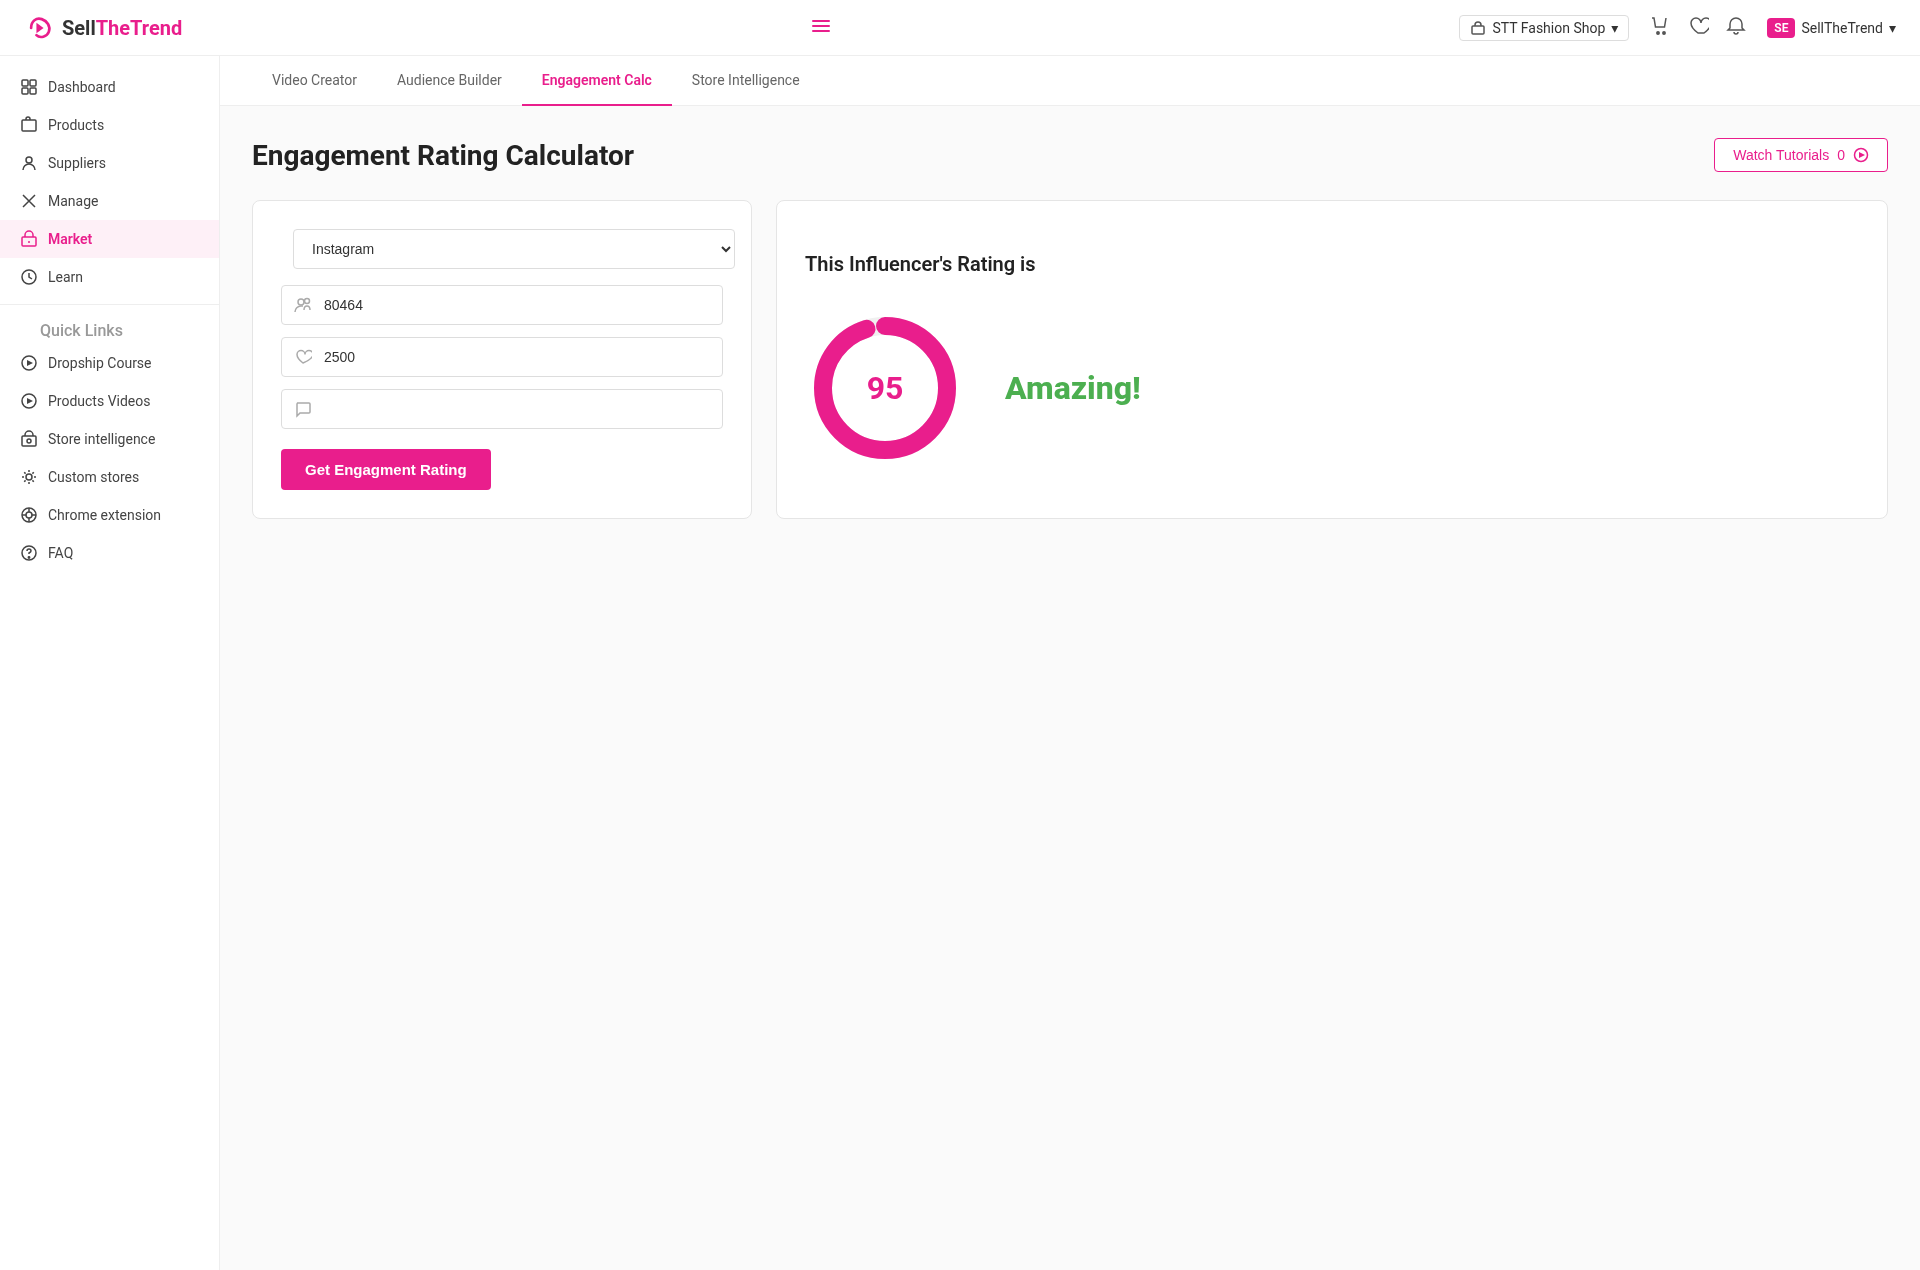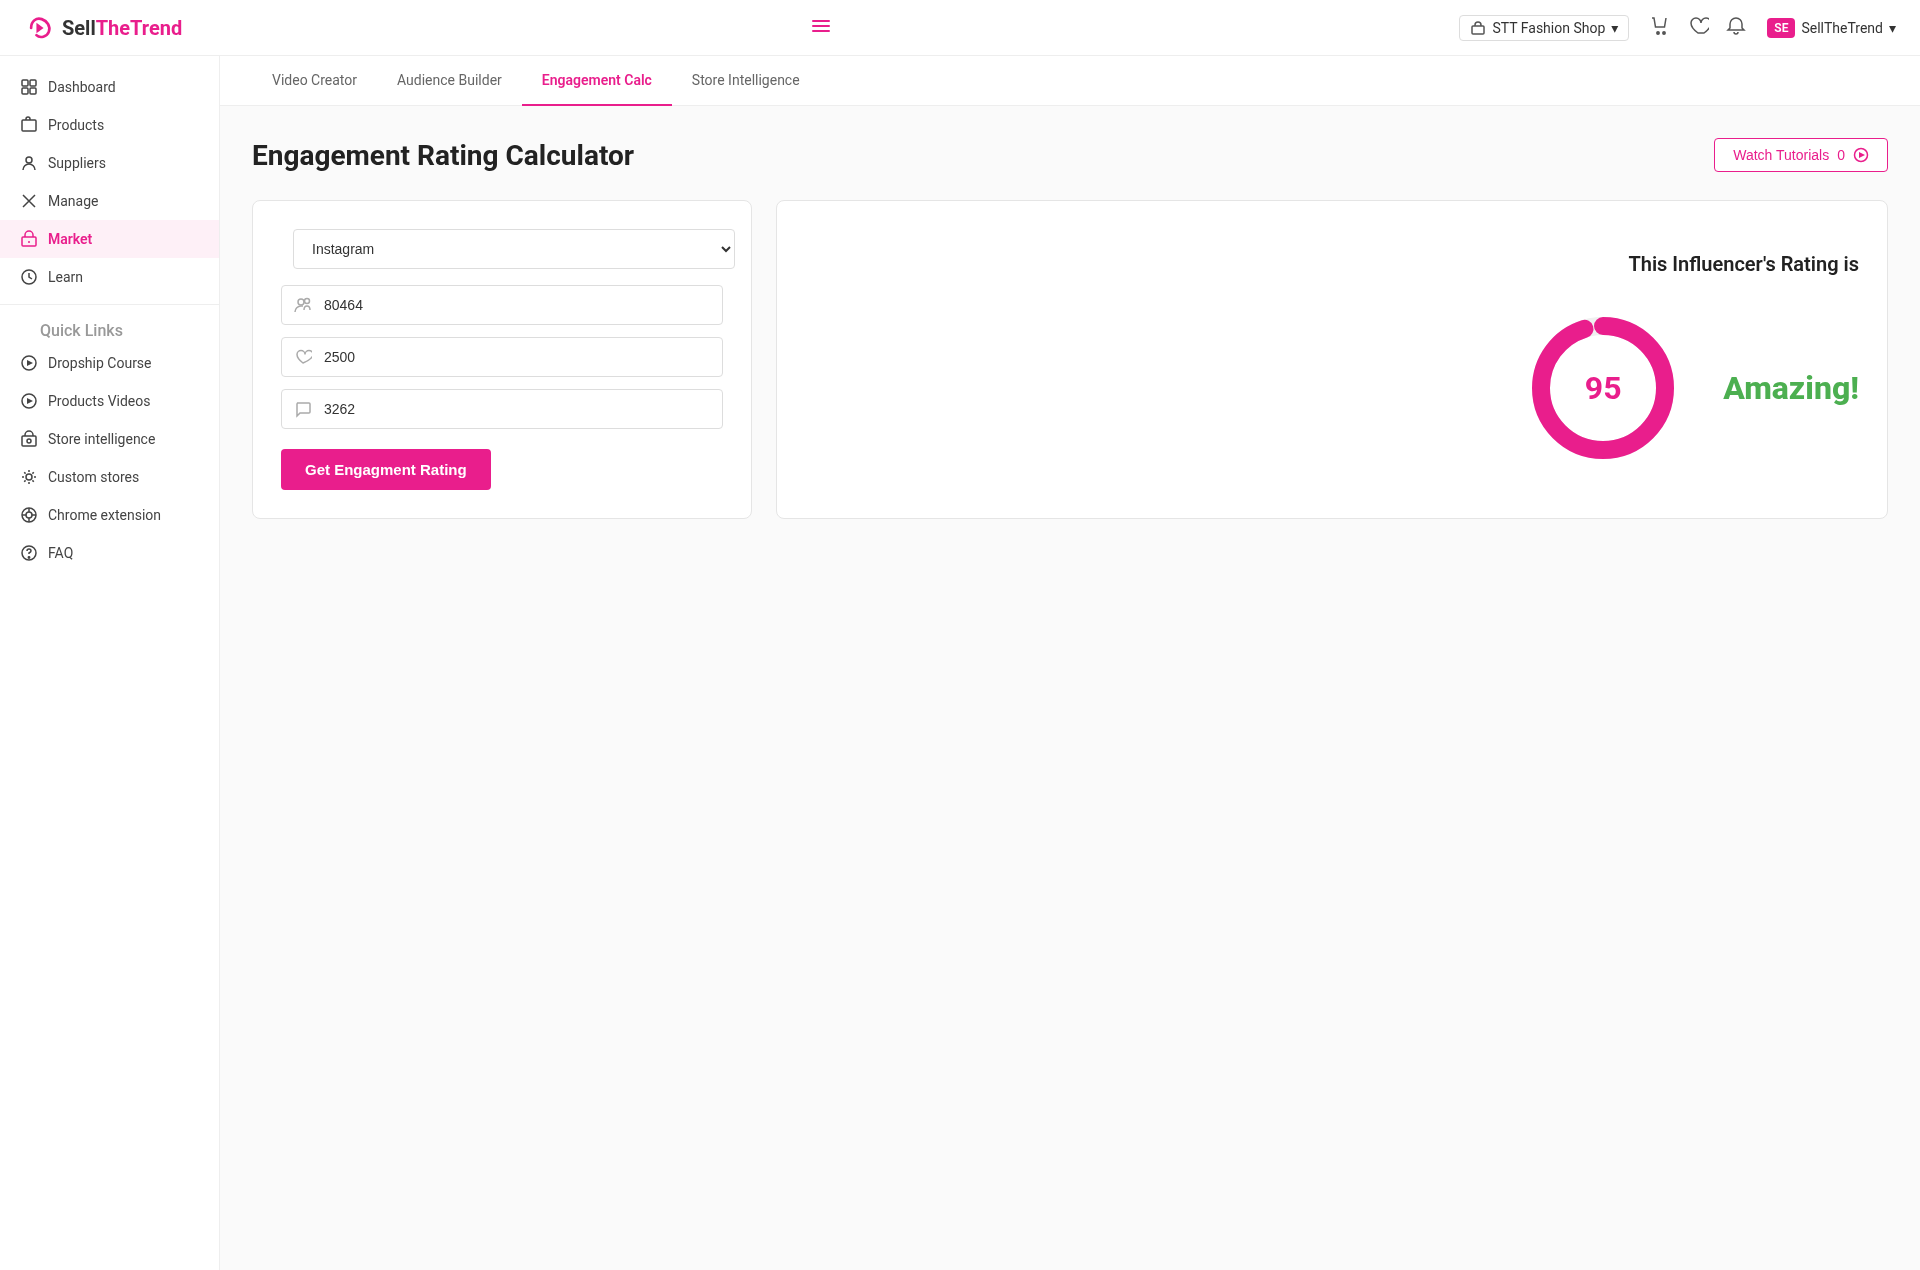--- a/index.html
+++ b/index.html
@@ -66,21 +66,21 @@
     .platform-select { width: 100%; padding: 10px 14px; border: 1px solid #ddd; border-radius: 4px; font-size: 14px; color: #333; appearance: auto; background: #fff; cursor: pointer; margin-bottom: 16px; margin-left: 12px; }
 
     .input-group { display: flex; align-items: center; border: 1px solid #ddd; border-radius: 4px; margin-bottom: 12px; background: #fff; }
     .input-icon { padding: 10px 12px; color: #aaa; display: flex; align-items: center; }
     .input-icon svg { width: 18px; height: 18px; }
     .input-field { flex: 1; border: none; outline: none; font-size: 14px; padding: 10px 12px 10px 0; color: #333; background: transparent; }
 
     .get-rating-btn { background: #e91e8c; color: #fff; border: none; border-radius: 4px; padding: 12px 24px; font-size: 15px; font-weight: 600; cursor: pointer; margin-top: 8px; }
 
     
-    .result-card { background: #fff; border: 1px solid #e5e5e5; border-radius: 8px; padding: 40px 28px; flex: 1; display: flex; flex-direction: column; align-items: flex-end; justify-content: center; }
+    .result-card { background: #fff; border: 1px solid #e5e5e5; border-radius: 8px; padding: 40px 28px; flex: 1; display: flex; flex-direction: column; align-items: flex-start; justify-content: center; }
 
     .rating-title { font-size: 20px; font-weight: 600; color: #222; margin-bottom: 32px; text-align: center; }
 
     .rating-display { display: flex; align-items: center; justify-content: center; gap: 40px; }
 
     
     .donut-container { position: relative; width: 160px; height: 160px; }
     .donut-svg { width: 160px; height: 160px; transform: rotate(-90deg); }
     .donut-bg { fill: none; stroke: #f0f0f0; stroke-width: 18; }
     .donut-fill { fill: none; stroke: #e91e8c; stroke-width: 18; stroke-linecap: round; }
@@ -324,21 +324,20 @@
             </div>
             <input class="input-field" type="text" value="2500" style="">
           </div>
 
           <div class="input-group">
             <div class="input-icon">
               <svg width="18" height="18" viewBox="0 0 18 18" fill="none" stroke="#aaa" stroke-width="1.5">
                 <path d="M3 3h12a1 1 0 011 1v8a1 1 0 01-1 1H6l-3 3V4a1 1 0 011-1z"></path>
               </svg>
             </div>
-            <input class="input-field" type="text" value="3262" style="">
           </div>
 
           <button class="get-rating-btn">
             <span>Get Engagment Rating</span>
           </button>
         </div>
 
         <div class="result-card">
           <div class="rating-title">This Influencer's Rating is</div>
 

